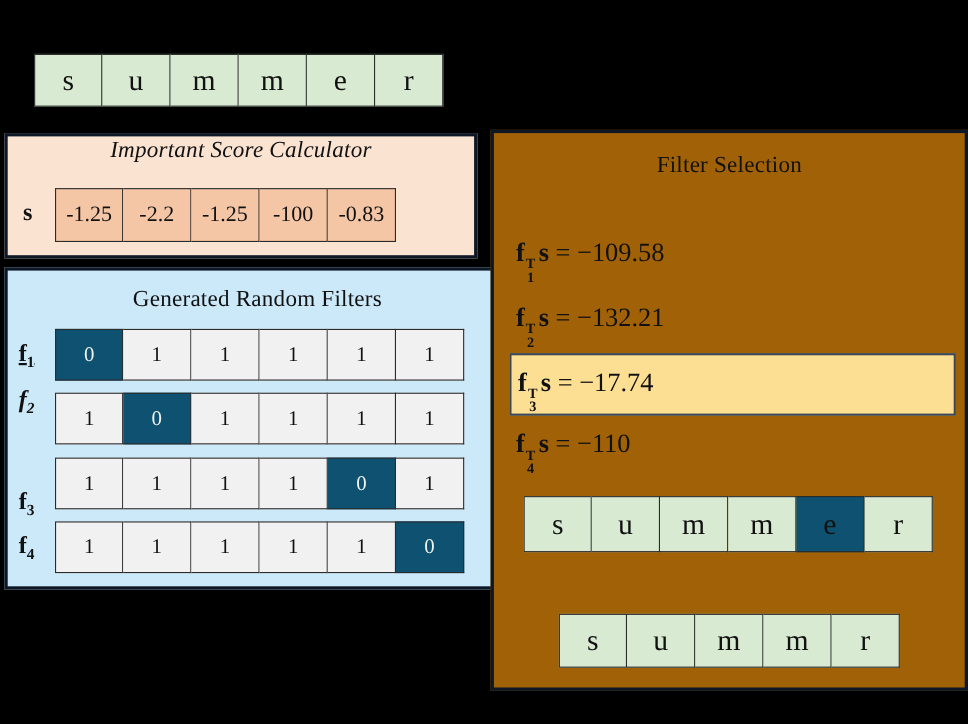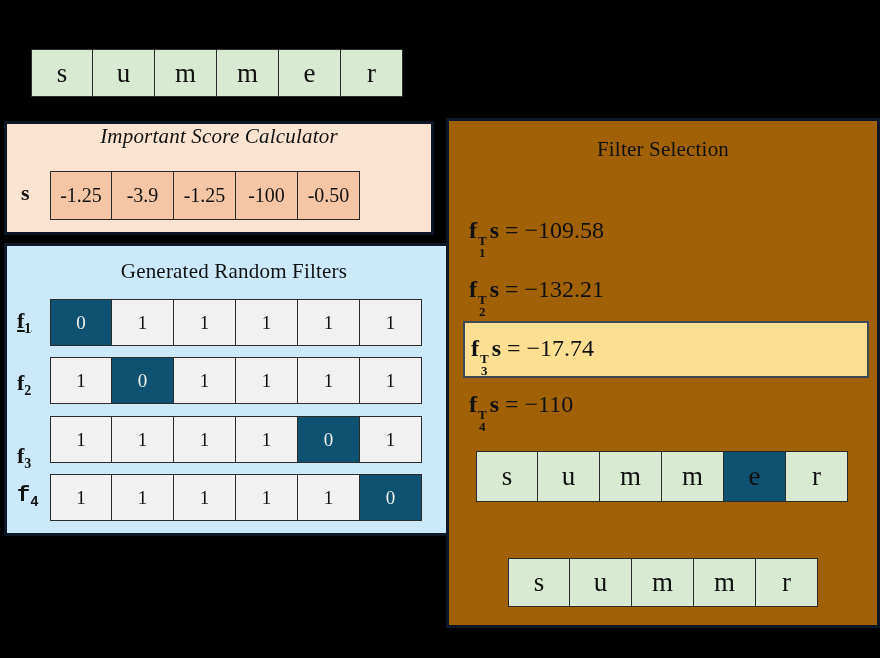--- a/index.html
+++ b/index.html
@@ -104,61 +104,61 @@
   <div class="cell lettercell">m</div>
   <div class="cell lettercell">e</div>
   <div class="cell lettercell">r</div>
 </div>
 
 <div class="panel" id="score-panel">
   <div class="panel-title">Important Score Calculator</div>
   <div class="rowlabel" style="left:14px;top:56px;">s</div>
   <div class="cellrow" style="left:43px;top:47px;">
     <div class="cell scorecell">-1.25</div>
-    <div class="cell scorecell">-3.9</div>
+    <div class="cell scorecell">-2.2</div>
     <div class="cell scorecell">-1.25</div>
     <div class="cell scorecell">-100</div>
-    <div class="cell scorecell">-0.50</div>
+    <div class="cell scorecell">-0.83</div>
   </div>
 </div>
 
 <div class="panel" id="filters-panel">
   <div class="panel-title">Generated Random Filters</div>
 
   <div class="rowlabel" style="left:10px;top:62px;text-decoration:underline;"><span>f</span><sub>1</sub></div>
   <div class="cellrow" style="left:43px;top:53px;">
     <div class="cell filtercell zero">0</div>
     <div class="cell filtercell">1</div>
     <div class="cell filtercell">1</div>
     <div class="cell filtercell">1</div>
     <div class="cell filtercell">1</div>
     <div class="cell filtercell">1</div>
   </div>
 
-  <div class="rowlabel" style="left:10px;top:124px;"><span>f</span><sub>2</sub></div>
+  <div class="rowlabel" style="left:10px;top:104px;font-style:italic;"><span>f</span><sub>2</sub></div>
   <div class="cellrow" style="left:43px;top:111px;">
     <div class="cell filtercell">1</div>
     <div class="cell filtercell zero">0</div>
     <div class="cell filtercell">1</div>
     <div class="cell filtercell">1</div>
     <div class="cell filtercell">1</div>
     <div class="cell filtercell">1</div>
   </div>
 
   <div class="rowlabel" style="left:10px;top:179px;margin-top:18px;"><span>f</span><sub>3</sub></div>
   <div class="cellrow" style="left:43px;top:170px;">
     <div class="cell filtercell">1</div>
     <div class="cell filtercell">1</div>
     <div class="cell filtercell">1</div>
     <div class="cell filtercell">1</div>
     <div class="cell filtercell zero">0</div>
     <div class="cell filtercell">1</div>
   </div>
 
-  <div class="rowlabel" style="left:10px;top:237px;font-family:Liberation Mono, monospace;"><span>f</span><sub>4</sub></div>
+  <div class="rowlabel" style="left:10px;top:237px;"><span>f</span><sub>4</sub></div>
   <div class="cellrow" style="left:43px;top:228px;">
     <div class="cell filtercell">1</div>
     <div class="cell filtercell">1</div>
     <div class="cell filtercell">1</div>
     <div class="cell filtercell">1</div>
     <div class="cell filtercell">1</div>
     <div class="cell filtercell zero">0</div>
   </div>
 </div>
 

